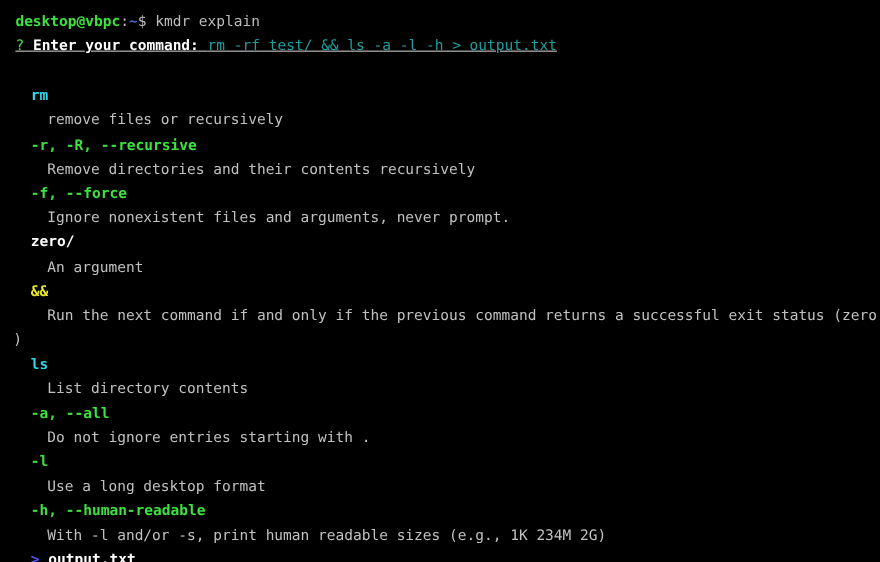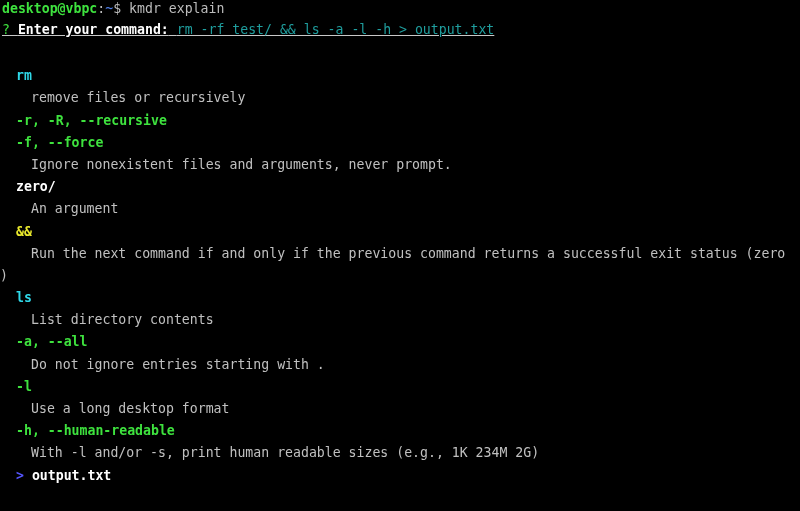--- a/index.html
+++ b/index.html
@@ -14,21 +14,21 @@
     font-family: "DejaVu Sans Mono", "Liberation Mono", monospace;
     font-size: 13.2px;
     line-height: 22.2px;
     color: #c8c8c8;
     -webkit-font-smoothing: none;
   }
   .term {
     position: relative;
     width: 668px;
     height: 511px;
-    padding: 0;
+    padding: 12px;
     box-sizing: border-box;
   }
   .line {
     white-space: pre;
     height: 22.2px;
     padding-left: 2px;
   }
   .line.first { height: 16px; line-height: 16px; padding-top: 1px; }
   .line.prompt2 { height: 26px; line-height: 26px; text-decoration: underline; }
   .green   { color: #3ee23e; }
@@ -55,20 +55,21 @@
   <div class="line first"><span class="green-b">desktop@vbpc</span><span class="grey">:</span><span class="blue">~</span><span class="grey">$</span><span class="grey"> </span><span class="grey">kmdr explain</span></div>
 
   <div class="line prompt2"><span class="green">?</span><span> </span><span class="white-b">Enter your command:</span><span> </span><span class="cmd">rm -rf test/ &amp;&amp; ls -a -l -h &gt; output.txt</span></div>
 
   <div class="spacer"></div>
 
   <div class="line indent1"><span class="cyan-b">rm</span></div>
   <div class="line indent2"><span class="desc">remove files or recursively</span></div>
 
   <div class="line indent1"><span class="green-b">-r, -R, --recursive</span></div>
+  <div class="line indent2"><span class="desc">Remove directories and their contents recursively</span></div>
 
   <div class="line indent1"><span class="green-b">-f, --force</span></div>
   <div class="line indent2"><span class="desc">Ignore nonexistent files and arguments, never prompt.</span></div>
 
   <div class="line indent1"><span class="white-b">zero/</span></div>
   <div class="line indent2"><span class="desc">An argument</span></div>
 
   <div class="line indent1"><span class="yellow-b">&amp;&amp;</span></div>
   <div class="line indent2"><span class="desc">Run the next command if and only if the previous command returns a successful exit status (zero</span></div>
   <div class="line indent0"><span class="desc">)</span></div>

